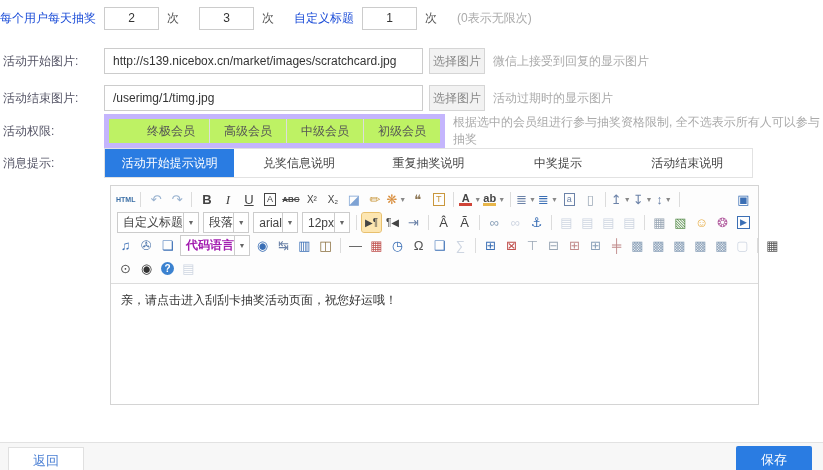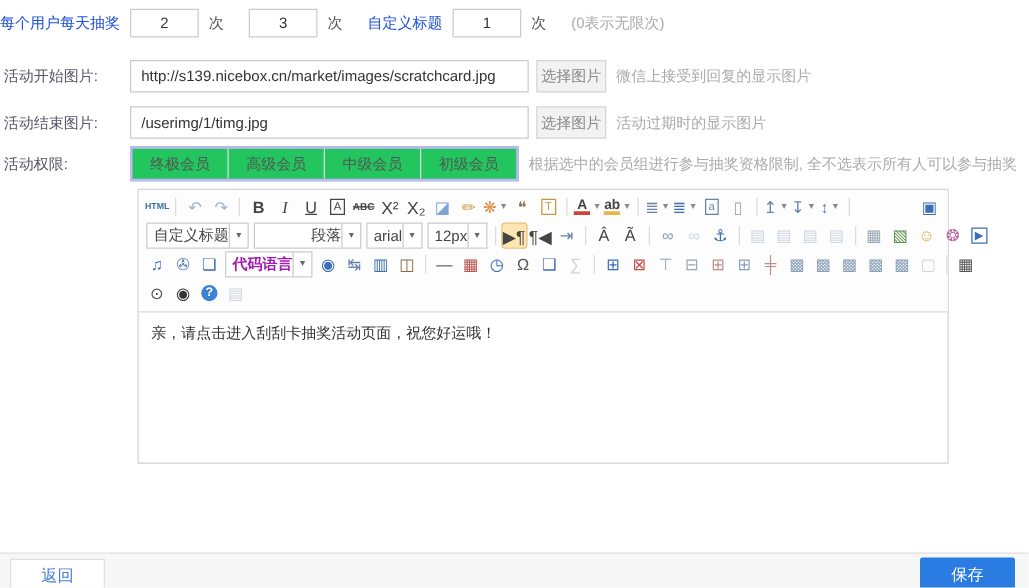--- a/index.html
+++ b/index.html
@@ -22,21 +22,21 @@
   .r2 { margin-top:17px; height:26px; }
   .r3 { margin-top:11px; height:26px; }
   .url-input { width:319px; height:26px; border:1px solid #ccc; padding:0 8px;
     font-size:12px; color:#333; outline:none; }
   .pick-btn { width:56px; height:26px; margin-left:6px; background:#f2f2f2;
     border:1px solid #d5d5d5; color:#888; font-size:12px; cursor:pointer; }
   .hint { color:#aaa; margin-left:8px; }
 
   
   .r4 { margin-top:7px; height:26px; }
-  .member-group { display:flex; border:2px solid #c4b5fd; background:#22c55e; }
+  .member-group { display:flex; border:5px solid #c4b5fd; background:#bef264;padding-left:24px; }
   .member-btn { padding:0 14px; height:24px; line-height:24px; color:#555;
     border-right:1px solid #ddd; cursor:pointer; white-space:nowrap; }
   .member-btn:last-child { border-right:none; }
 
   
   .r5 { margin-top:4px; }
   .tabs { display:flex; width:649px; border:1px solid #e2e2e2; background:#fff; }
   .tab { flex:1; height:28px; line-height:28px; text-align:center; color:#444;
     cursor:pointer; }
   .tab.active { color:#fff; }
@@ -44,21 +44,21 @@
   
   .editor-wrap { margin-top:7px; margin-left:110px; width:649px; height:220px;
     border:1px solid #d4d4d4; background:#fff; display:flex; flex-direction:column; }
   .toolbar { background:#fdfdfd; border-bottom:1px solid #dcdcdc; padding:2px 4px 3px 4px; }
   .trow { display:flex; align-items:center; height:23px; }
   .ticon { display:inline-flex; align-items:center; justify-content:center;
     min-width:19px; height:19px; margin:0 1px; border-radius:2px; font-size:13px;
     color:#6b82a8; cursor:pointer; line-height:1; }
   .ticon .g { display:inline-block; }
   .ticon.tiny .g { font-size:7px; font-weight:bold; letter-spacing:0; }
-  .ticon.tiny2 .g { font-size:14px; }
+  .ticon.tiny2 .g { font-size:10px; }
   .ticon.bold { font-weight:bold; }
   .ticon.italic { font-style:italic; font-family:"Liberation Serif",serif; }
   .ticon.underline .g { text-decoration:underline; }
   .ticon.strike .g { text-decoration:line-through; font-size:8px; font-weight:bold; }
   .ticon.boxed .g { border:1px solid currentColor; padding:0 2px; font-size:9px;
     line-height:11px; }
   .ticon.disabled { opacity:.32; cursor:default; }
   .ticon.hl { background:#fde6b1; outline:1px solid #e8c06e; }
   .ticon.circ .g { background:#3b82d0; color:#fff; border-radius:50%; width:13px;
     height:13px; font-size:10px; line-height:13px; text-align:center; font-weight:bold; }
@@ -120,20 +120,30 @@
     <span class="row-label">活动权限:</span>
     <div class="member-group" id="member-group">
         <div class="member-btn">终极会员</div>
         <div class="member-btn">高级会员</div>
         <div class="member-btn">中级会员</div>
         <div class="member-btn">初级会员</div>
       </div>
     <span class="hint">根据选中的会员组进行参与抽奖资格限制, 全不选表示所有人可以参与抽奖</span>
   </div>
 
+  <div class="form-row r5">
+    <span class="row-label">消息提示:</span>
+    <div class="tabs" id="message-tabs">
+        <div class="tab active" style="background: rgb(42, 124, 226);">活动开始提示说明</div>
+        <div class="tab">兑奖信息说明</div>
+        <div class="tab">重复抽奖说明</div>
+        <div class="tab">中奖提示</div>
+        <div class="tab">活动结束说明</div>
+      </div>
+  </div>
 
   <div class="editor-wrap">
     <div class="toolbar" id="editor-toolbar">
         <div class="trow">
           <span class="ticon tiny" style="color: rgb(58, 110, 165);">
             <span class="g">HTML</span>
           </span>
           <span class="tsep"></span>
           <span class="ticon" style="color: rgb(154, 179, 208);">
             <span class="g">↶</span>
@@ -226,21 +236,21 @@
           <span class="tflex"></span>
           <span class="ticon" style="color: rgb(59, 111, 181);">
             <span class="g">▣</span>
           </span>
         </div>
         <div class="trow">
           <span class="tselect" style="width: 86px;">
             <span class="lab">自定义标题</span>
             <span class="arr">▼</span>
           </span>
-          <span class="tselect" style="width: 86px; padding-left: 40px;">
+          <span class="tselect" style="width: 86px;">
             <span class="lab">段落</span>
             <span class="arr">▼</span>
           </span>
           <span class="tselect" style="width: 78px; justify-content: space-between;">
             <span class="lab">arial</span>
             <span class="arr">▼</span>
           </span>
           <span class="tselect" style="width: 70px;">
             <span class="lab">12px</span>
             <span class="arr">▼</span>

